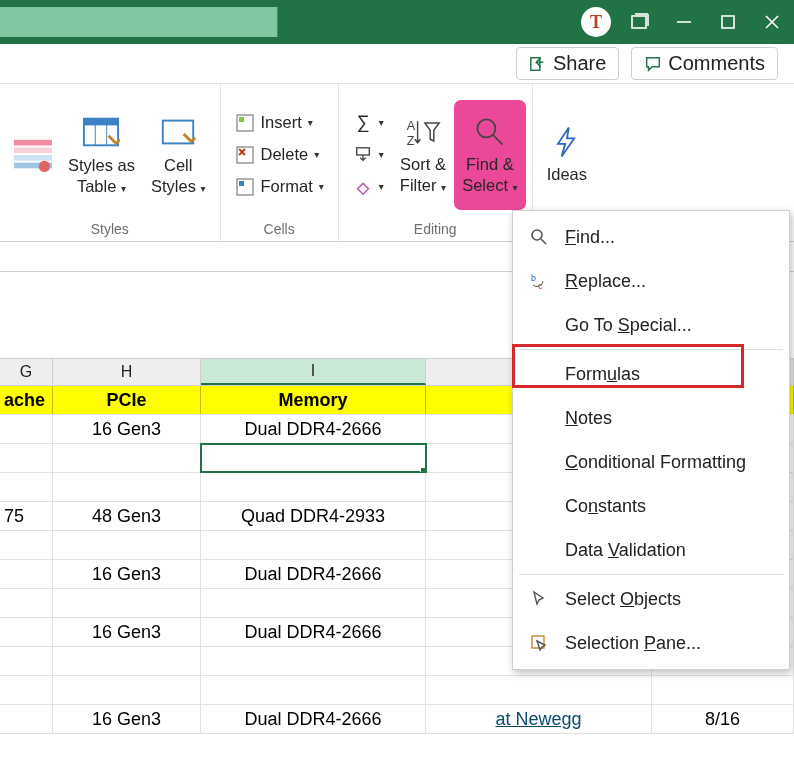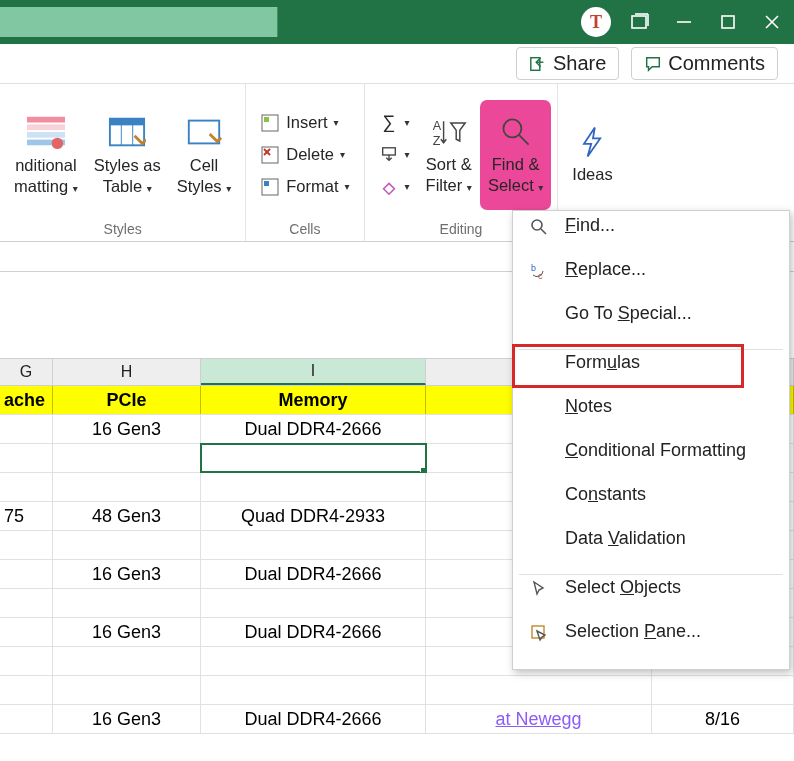--- a/index.html
+++ b/index.html
@@ -34,34 +34,34 @@
   
   .sheet-top { height: 30px; border-bottom: 1px solid #d0d0d0; background: #fff; }
   .sheet-spacer { height: 86px; }
   .grid { position: relative; }
   .colheads { display: flex; height: 28px; background: #eee; border-top: 1px solid #cfcfcf; border-bottom: 1px solid #cfcfcf; }
   .colheads .ch { border-right: 1px solid #cfcfcf; display: flex; align-items: center; justify-content: center; font-size: 16px; color: #222; }
   .ch.sel { background: #c9e8d6; border-bottom: 2px solid #217346;}
   .row { display: flex; height: 29px; border-bottom: 1px solid #e1e1e1; }
   .cell { border-right: 1px solid #e1e1e1; display: flex; align-items: center; justify-content: center; font-size: 18px; color: #000; padding: 0 4px; white-space: nowrap; overflow: hidden; }
   .hdr-row .cell { background: #ffff00; font-weight: bold; color: #000; border-right: 1px solid #c7b900; }
-  .link { color: #8b5cf6; text-decoration: underline; }
+  .link { color: #0c4a6e; text-decoration: underline; }
   .sel-cell { outline: 2px solid #217346; outline-offset: -1px; position: relative; }
   .sel-cell::after { content: ""; position: absolute; right: -3px; bottom: -3px; width: 6px; height: 6px; background: #217346; border: 1px solid #fff; }
 
   
   .cG { width: 53px; }
   .cH { width: 148px; }
   .cI { width: 225px; }
   .cJ { width: 226px; }
   .cK { width: 142px; }
 
   
   .menu { position: absolute; left: 512px; top: 210px; width: 278px; background: #fff; border: 1px solid #cfcfcf; box-shadow: 2px 3px 8px rgba(0,0,0,0.25); z-index: 100; padding: 4px 0; }
-  .menu-item { display: flex; gap: 14px; padding: 0 14px; height: 44px; font-size: 18px; color: #222; cursor: pointer; }
+  .menu-item { display: flex; align-items: center; gap: 14px; padding: 0 14px; height: 44px; font-size: 18px; color: #222; cursor: pointer; }
   .menu-sep { height: 1px; background: #e0e0e0; margin: 2px 6px; }
   .mi-icon { width: 24px; height: 24px; display: flex; align-items: center; justify-content: center; color: #606060; }
   .hi-box { position: absolute; left: 512px; top: 344px; width: 232px; height: 44px; border: 3px solid #d62828; z-index: 101; pointer-events: none; }
 </style>
 </head>
 <body>
 
 <div class="titlebar">
   <div class="search"></div>
   <div class="tb-spacer"></div>
@@ -116,21 +116,20 @@
   <div class="rgroup">
     <div class="rgroup-body">
       <div class="big-btn">
         <svg width="38" height="38" viewBox="0 0 40 40">
           <rect x="0" y="4" width="40" height="6" fill="#f28ca0"></rect>
           <rect x="0" y="12" width="40" height="6" fill="#f9d2d9"></rect>
           <rect x="0" y="20" width="40" height="6" fill="#cfe2f3"></rect>
           <rect x="0" y="28" width="40" height="6" fill="#9fc5e8"></rect>
           <circle cx="32" cy="32" r="6" fill="#e06666"></circle>
         </svg>
-        <div class="big-label"><span>nditional</span><br><span>matting</span> <span class="drop-caret">▾</span></div>
       </div>
       <div class="big-btn">
         <svg width="38" height="38" viewBox="0 0 40 40">
           <rect x="2" y="6" width="36" height="28" fill="none" stroke="#3b82c4" stroke-width="2"></rect>
           <rect x="2" y="6" width="36" height="7" fill="#3b82c4"></rect>
           <line x1="14" y1="6" x2="14" y2="34" stroke="#3b82c4"></line>
             <line x1="26" y1="6" x2="26" y2="34" stroke="#3b82c4"></line>
           <path d="M28 24 L36 32 L40 28" fill="none" stroke="#c0832d" stroke-width="3"></path>
         </svg>
         <div class="big-label"><span>Styles as</span><br><span>Table</span> <span class="drop-caret">▾</span></div>

